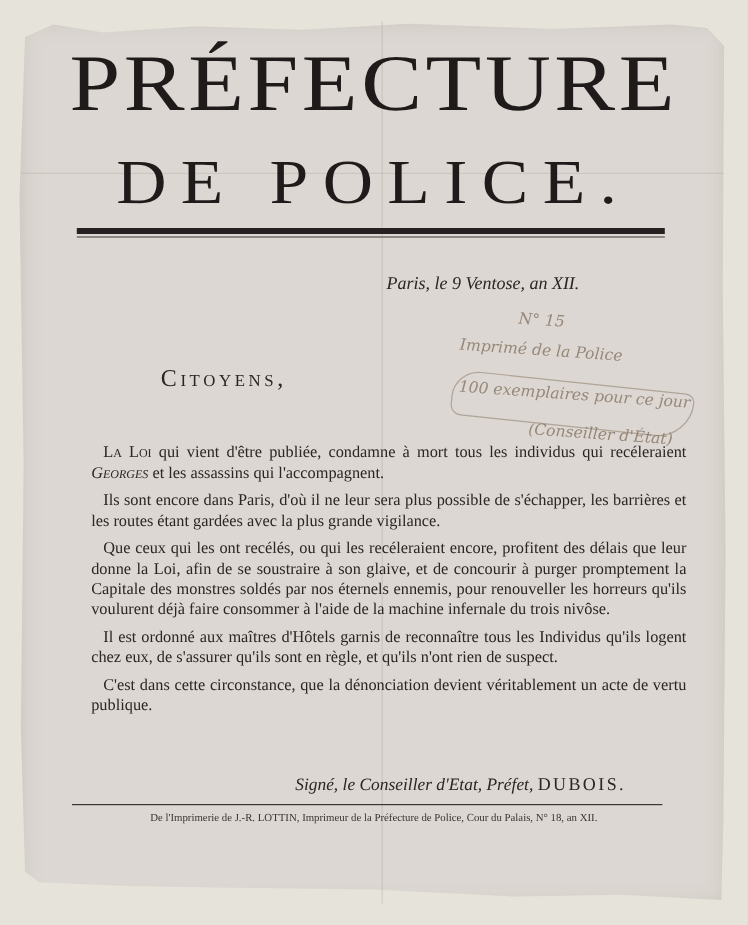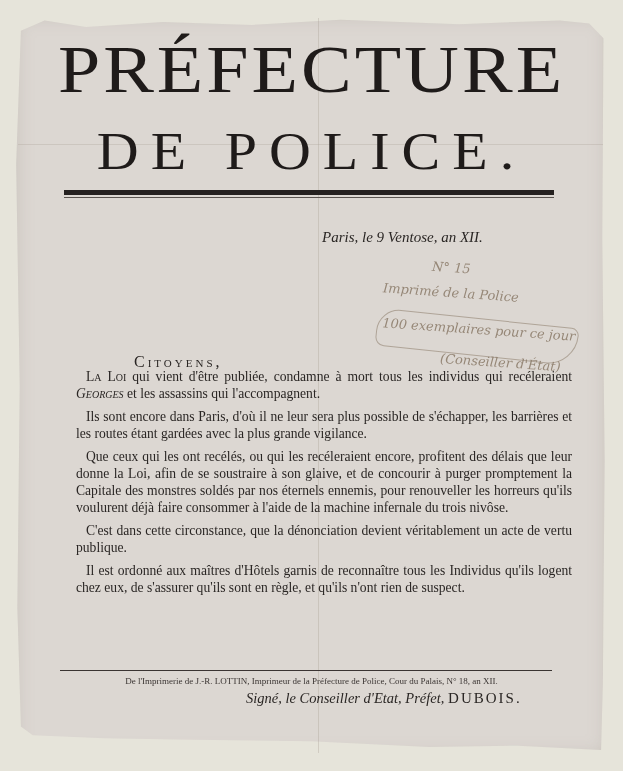--- a/index.html
+++ b/index.html
@@ -44,33 +44,32 @@
   .hw2 { left:383px; top:285px; }
   .hw3 { left:382px; top:322px; }
   .hw4 { left:440px; top:355px; }
   .hw-flourish {
     position:absolute; left:376px; top:318px; width:200px; height:36px;
     border:1px solid rgba(138,122,104,0.55); border-radius:30px 10px 40px 12px;
     transform:rotate(6deg);
   }
 
   .salutation {
-    position:absolute; left:134px; top:305px; font-size:16px; letter-spacing:3px;
+    position:absolute; left:134px; top:305px; font-size:20px; letter-spacing:3px;
     font-variant:small-caps;
-    margin-top:48px;
   }
   .body {
     position:absolute; left:76px; top:368px; width:496px;
     font-size:13.6px; line-height:17px; text-align:justify;
   }
   .body p { margin:0 0 6px 0; text-indent:10px; }
   .body .lead { font-variant:small-caps; }
   .body .it { font-style:italic; font-variant:small-caps; }
   .signature {
-    position:absolute; left:246px; top:646px; font-size:14.5px; font-style:italic;margin-top:44px;
+    position:absolute; left:246px; top:646px; font-size:14.5px; font-style:italic;
   }
   .signature .name { font-style:normal; letter-spacing:2px; font-size:15px; }
   .rule-foot { position:absolute; left:60px; top:670px; width:492px; height:1px; background:#3a3432; }
   .imprint {
     position:absolute; left:0; width:623px; top:676px; text-align:center; font-size:9px;
     color:#3a3432;
   }
 </style>
 </head>
 <body>
@@ -91,20 +90,20 @@
 <div class="handwriting hw2">Imprimé de la Police</div>
 <div class="handwriting hw3">100 exemplaires pour ce jour</div>
 <div class="handwriting hw4">(Conseiller d'État)</div>
 
 <div class="salutation">Citoyens,</div>
 
 <div class="body">
   <p><span class="lead">La Loi</span><span> qui vient d'être publiée, condamne à mort tous les individus qui recéleraient </span><span class="it">Georges</span><span> et les assassins qui l'accompagnent.</span></p>
   <p>Ils sont encore dans Paris, d'où il ne leur sera plus possible de s'échapper, les barrières et les routes étant gardées avec la plus grande vigilance.</p>
   <p>Que ceux qui les ont recélés, ou qui les recéleraient encore, profitent des délais que leur donne la Loi, afin de se soustraire à son glaive, et de concourir à purger promptement la Capitale des monstres soldés par nos éternels ennemis, pour renouveller les horreurs qu'ils voulurent déjà faire consommer à l'aide de la machine infernale du trois nivôse.</p>
+  <p>Il est ordonné aux maîtres d'Hôtels garnis de reconnaître tous les Individus qu'ils logent chez eux, de s'assurer qu'ils sont en règle, et qu'ils n'ont rien de suspect.</p>
   <p>C'est dans cette circonstance, que la dénonciation devient véritablement un acte de vertu publique.</p>
-  <p>Il est ordonné aux maîtres d'Hôtels garnis de reconnaître tous les Individus qu'ils logent chez eux, de s'assurer qu'ils sont en règle, et qu'ils n'ont rien de suspect.</p>
 </div>
 
 <div class="signature"><span>Signé, le Conseiller d'Etat, Préfet, </span><span class="name">DUBOIS.</span></div>
 
 <div class="rule-foot"></div>
 <div class="imprint">De l'Imprimerie de J.-R. LOTTIN, Imprimeur de la Préfecture de Police, Cour du Palais, N° 18, an XII.</div>
 
 </body></html>

